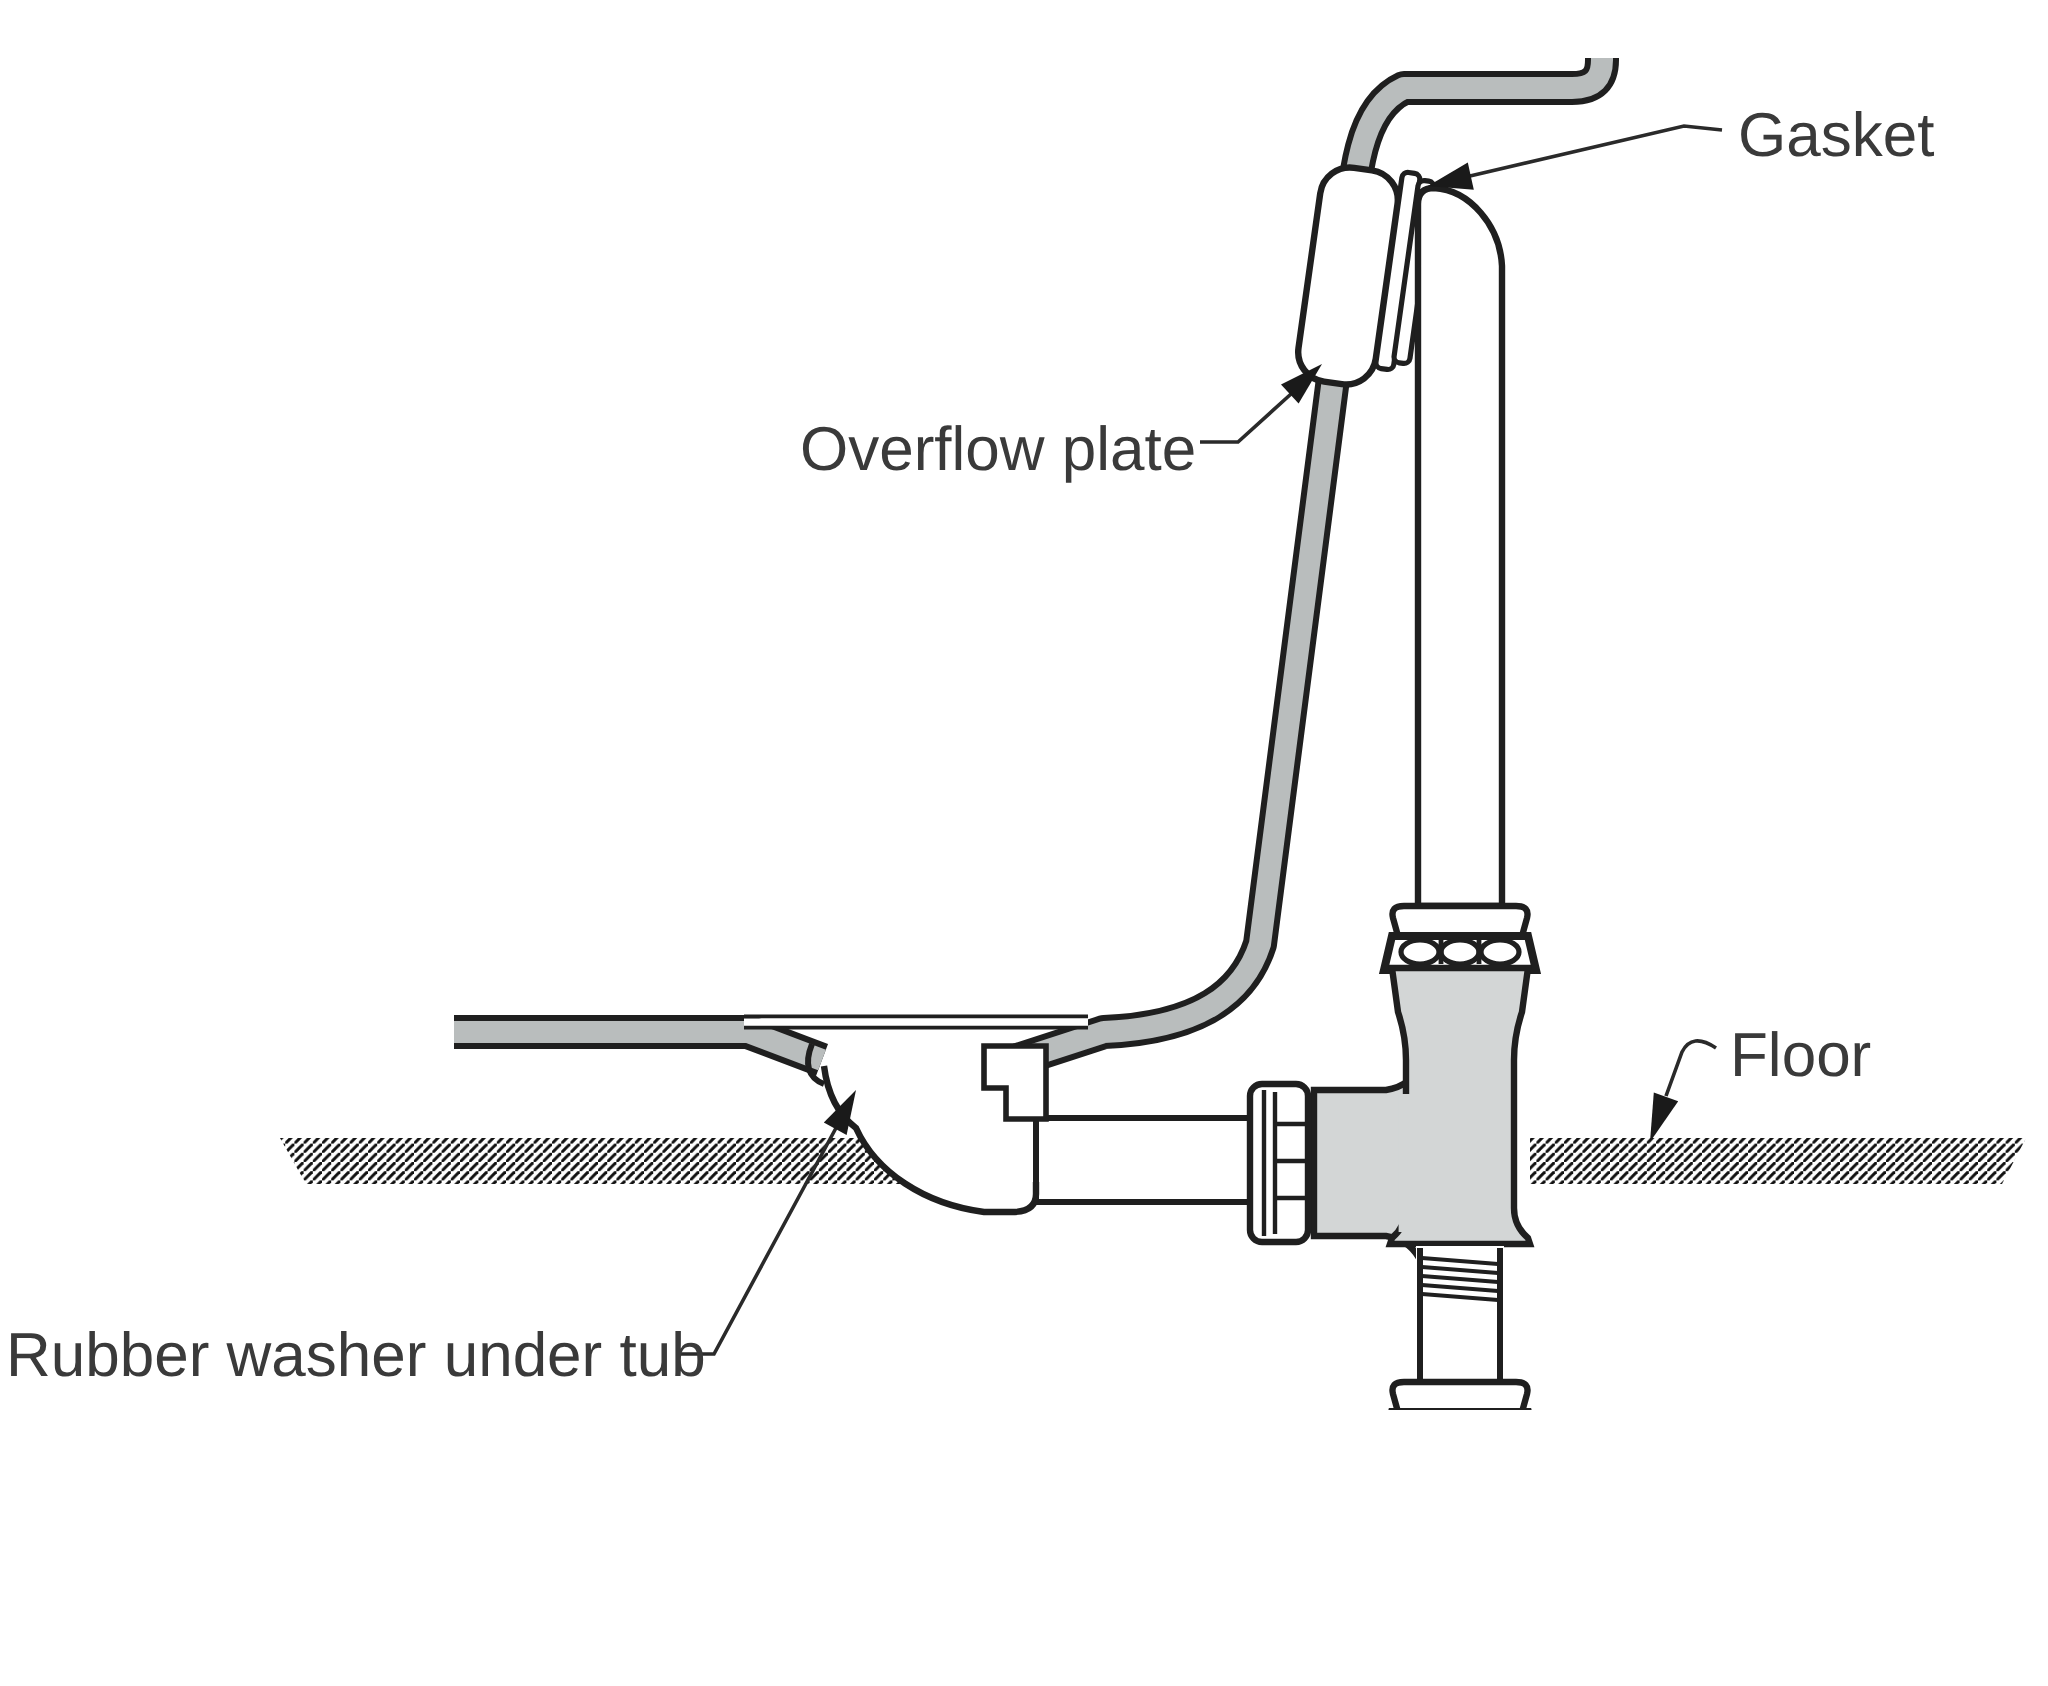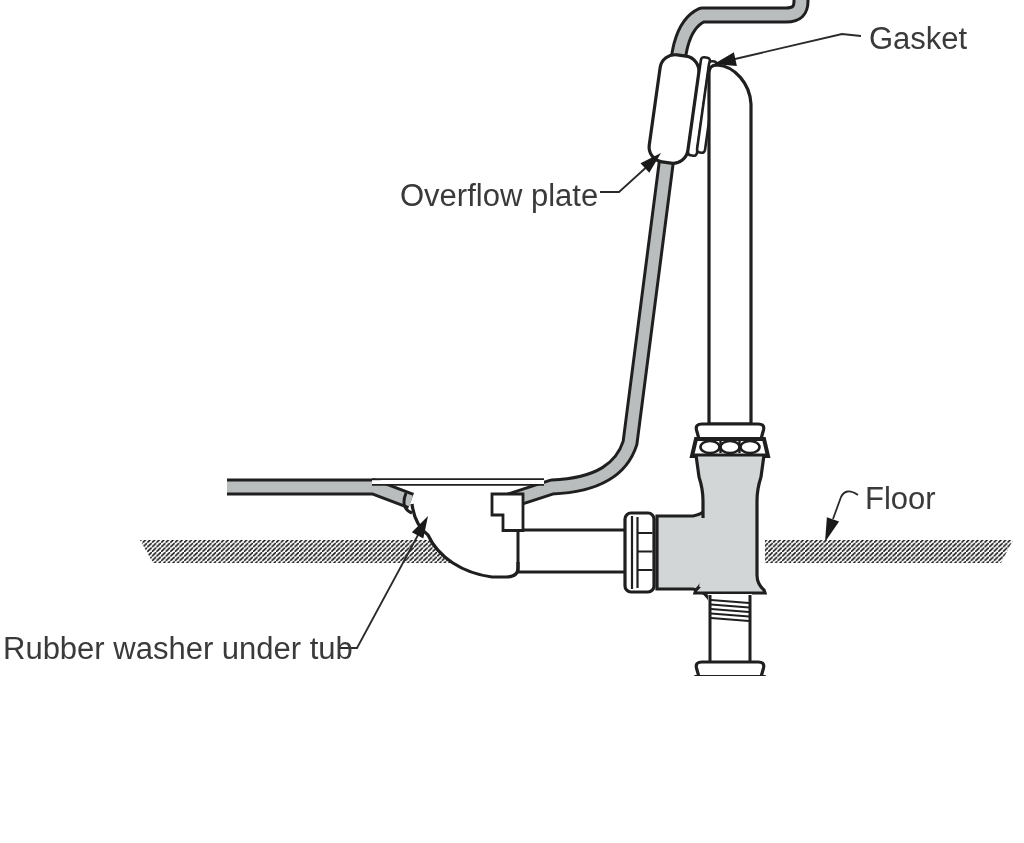--- a/index.html
+++ b/index.html
@@ -1,17 +1,17 @@
 <!DOCTYPE html>
 <html style="--background: #ffffff; --line: #1f1f1f; --tub-gray: #b9bdbd; --fitting-gray: #d3d6d6; --label-text: #3a3a3a; --hatch: #111111;"><head>
 <meta charset="utf-8">
 <style>
   html,body{margin:0;padding:0;background:#ffffff;}
   .stage{position:relative;width:1024px;height:676px;background:var(--background,#fff);overflow:hidden;
-         font-family:"Liberation Sans", sans-serif;}
+         font-family:"Liberation Sans", sans-serif;margin-top:29px;}
   svg{display:block;}
   .outline{stroke:var(--line,#1f1f1f);fill:none;}
   .white-part{fill:#ffffff;stroke:var(--line,#1f1f1f);}
   .gray-part{fill:var(--fitting-gray,#d3d6d6);stroke:var(--line,#1f1f1f);}
   .gray-patch{fill:var(--fitting-gray,#d3d6d6);stroke:none;}
   .tub-under{stroke:var(--line,#1f1f1f);fill:none;}
   .tub-over{stroke:var(--tub-gray,#b9bdbd);fill:none;}
   .leader{stroke:#2a2a2a;stroke-width:1.8;fill:none;}
   .arrowhead{fill:#1a1a1a;stroke:none;}
   .diagram-label{font-family:"Liberation Sans", sans-serif;font-size:31px;fill:var(--label-text,#3a3a3a);}

